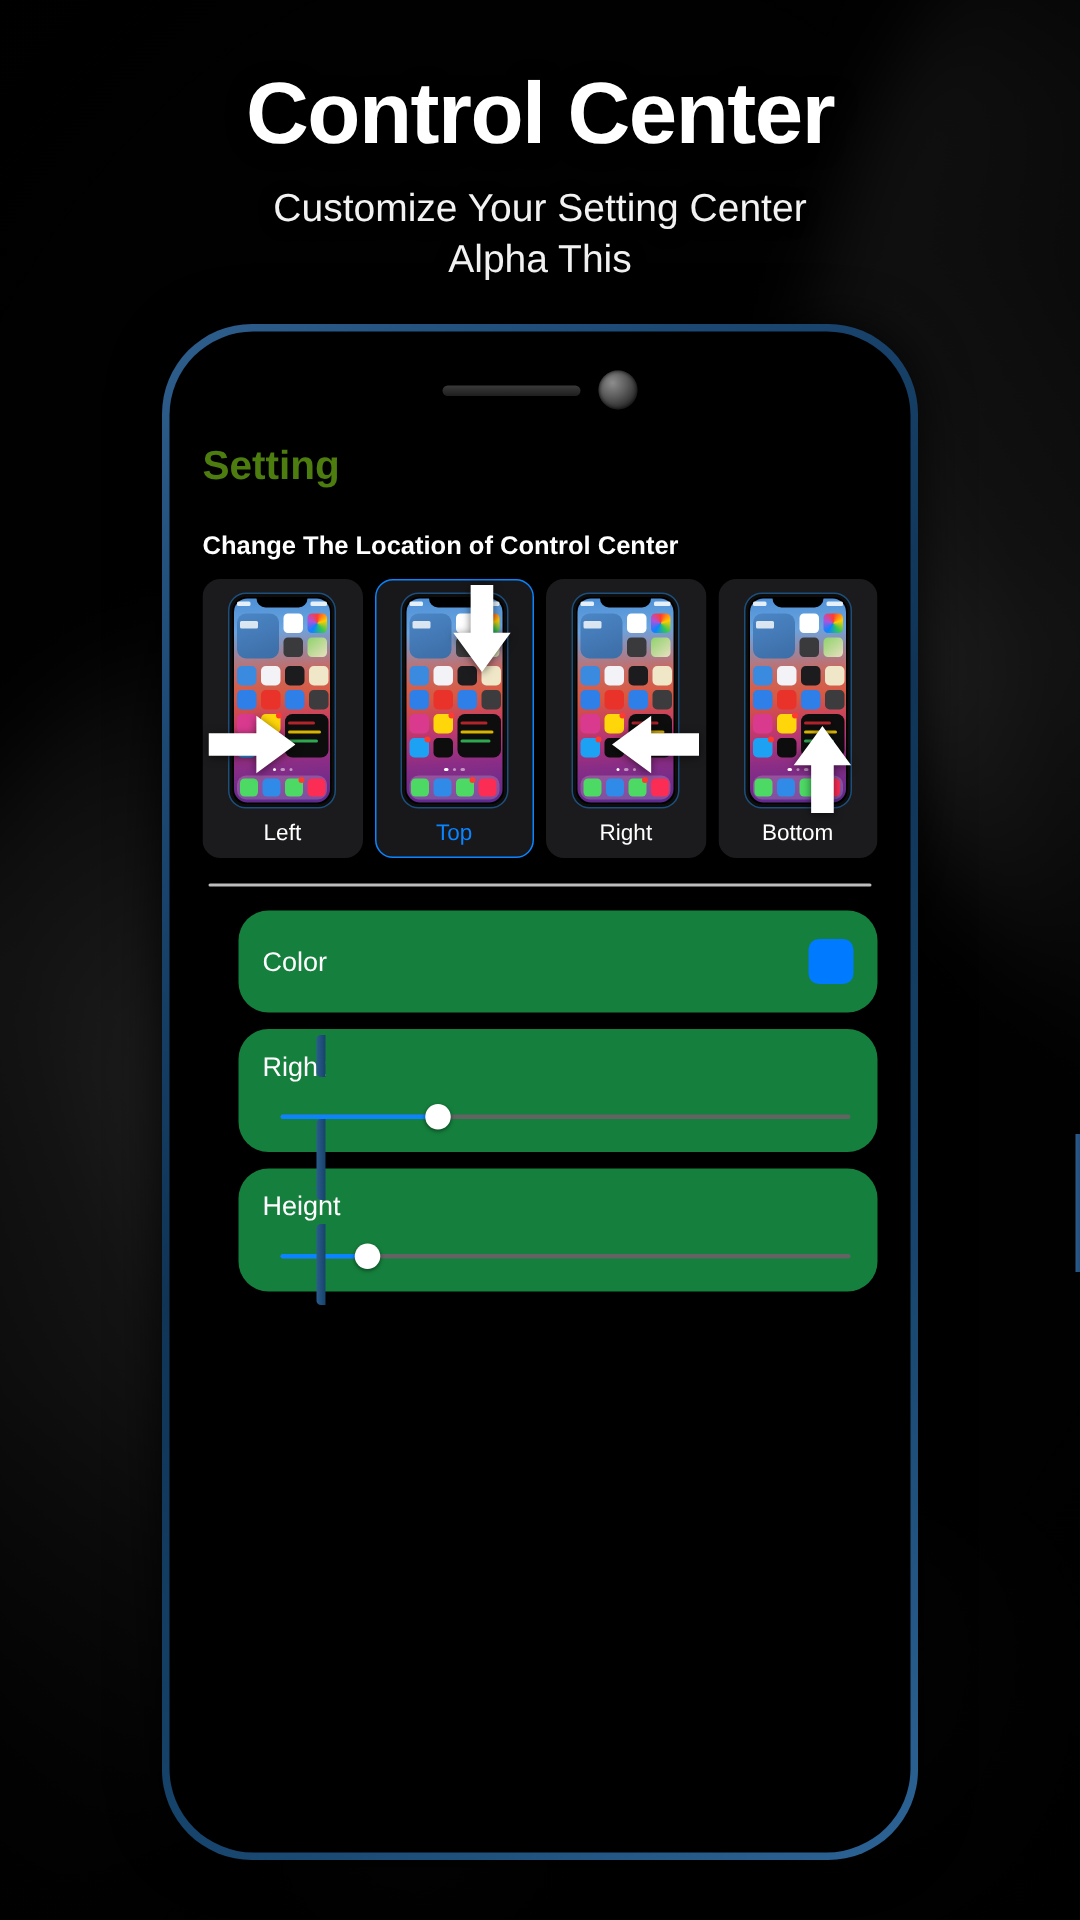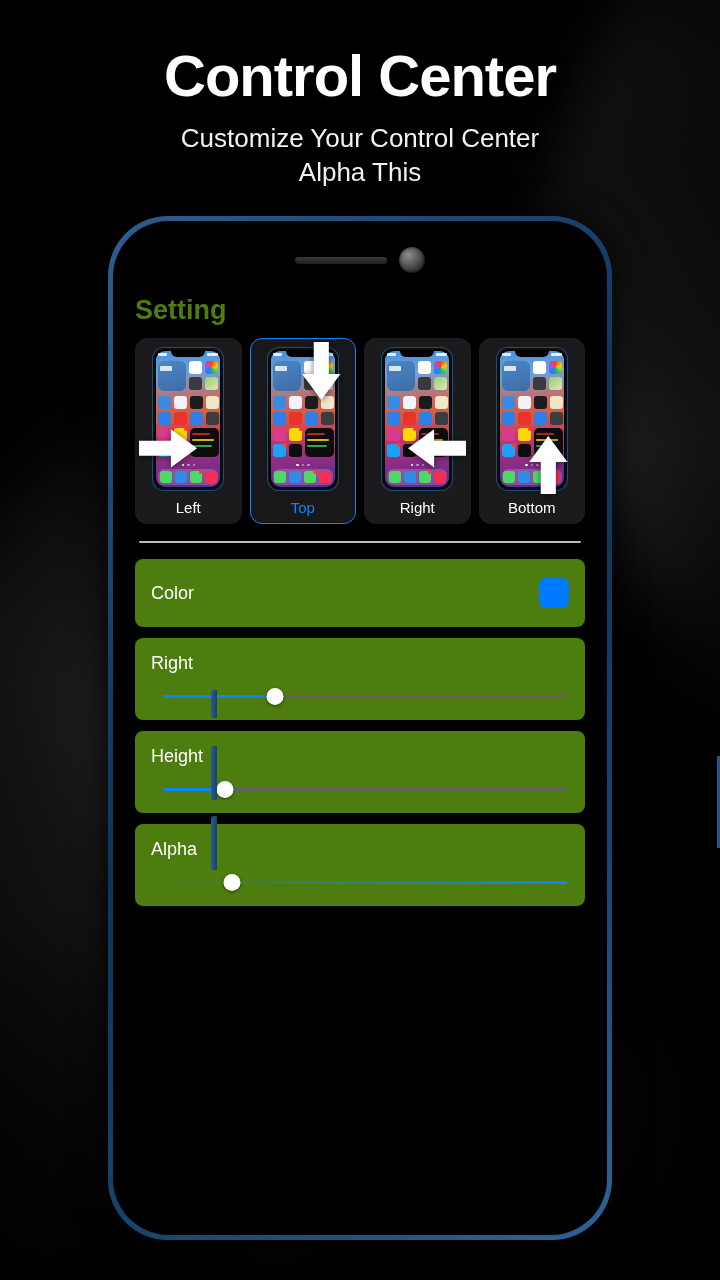--- a/index.html
+++ b/index.html
@@ -144,21 +144,21 @@
   .badge { position:absolute; width:4px; height:4px; border-radius:50%; background:#ff3b30; top:-1px; right:-1px; }
 
   
   .arrow { position:absolute; z-index:4; filter:drop-shadow(0 1px 3px rgba(0,0,0,.55)); }
 
   
   .divider { height:2px; background:#bdbdbd; margin:17px 4px 0; border-radius:1px; }
 
   
   .rows { margin-top:16px; display:flex; flex-direction:column; gap:11px; }
-  .row { background:#4d7c0f; border-radius:8px; padding:15px 16px 15px; }
+  .row { background:#15803d; border-radius:20px; padding:15px 16px 15px;margin-left:24px; }
   .row.color-row { display:flex; align-items:center; justify-content:space-between; padding:19px 16px; }
   .row .row-label { font-size:18px; color:#fff; }
   .swatch { width:30px; height:30px; border-radius:7px; }
 
   .slider { position:relative; height:18px; margin-top:13px; display:flex; align-items:center; padding:0 2px; }
   .track { position:absolute; left:12px; right:2px; height:3px; border-radius:2px; background:#636363; }
   .track-fill { position:absolute; left:12px; height:3px; border-radius:2px; background:#0a84ff; }
   .track-alpha { position:absolute; left:12px; right:2px; height:3px; border-radius:2px;
     background:linear-gradient(90deg, rgba(10,132,255,0) 0%, rgba(10,132,255,1) 100%); }
   .thumb { position:absolute; width:17px; height:17px; border-radius:50%; background:#fff;
@@ -173,40 +173,41 @@
   <div class="streak s3"></div>
   <div class="streak s4"></div>
   <div class="streak s5"></div>
   <div class="streak s6"></div>
   <div class="vignette"></div>
 </div>
 
 <div class="headline-wrap">
   <div class="headline">Control Center</div>
   <div class="subhead">
-    <span>Customize Your Control Center</span><br>
+    <span>Customize Your Setting Center</span><br>
     <span>Alpha This</span>
   </div>
 </div>
 
 <div class="phone">
   <div class="btn-side btn-mute"></div>
   <div class="btn-side btn-volup"></div>
   <div class="btn-side btn-voldn"></div>
   <div class="btn-side btn-power"></div>
 
   <div class="phone-inner">
 
     <div class="top-hw">
       <div class="speaker"></div>
       <div class="camera"></div>
     </div>
 
     <div class="screen">
       <div class="screen-title">Setting</div>
+      <div class="section-label">Change The Location of Control Center</div>
 
       <div class="cards" id="cards">
           <div class="loc-card">
             <div style="position: relative;">
               <div class="mini">
                 <div class="mini-screen"></div>
                 <div class="mini-notch"></div>
                 <div class="mini-status">
                   <i class="t"></i>
                   <i class="r"></i>
@@ -484,24 +485,17 @@
 
         <div class="row">
           <div class="row-label">Height</div>
           <div class="slider">
             <div class="track"></div>
             <div class="track-fill" id="height-fill" style="width: calc(14.72%);"></div>
             <div class="thumb" id="height-thumb" style="left: calc(14.72% + 12px);"></div>
           </div>
         </div>
 
-        <div class="row">
-          <div class="row-label">Alpha</div>
-          <div class="slider">
-            <div class="track-alpha"></div>
-            <div class="thumb" id="alpha-thumb" style="left: calc(16.56% + 12px);"></div>
-          </div>
-        </div>
 
       </div>
     </div>
   </div>
 </div>
 
 </body></html>

